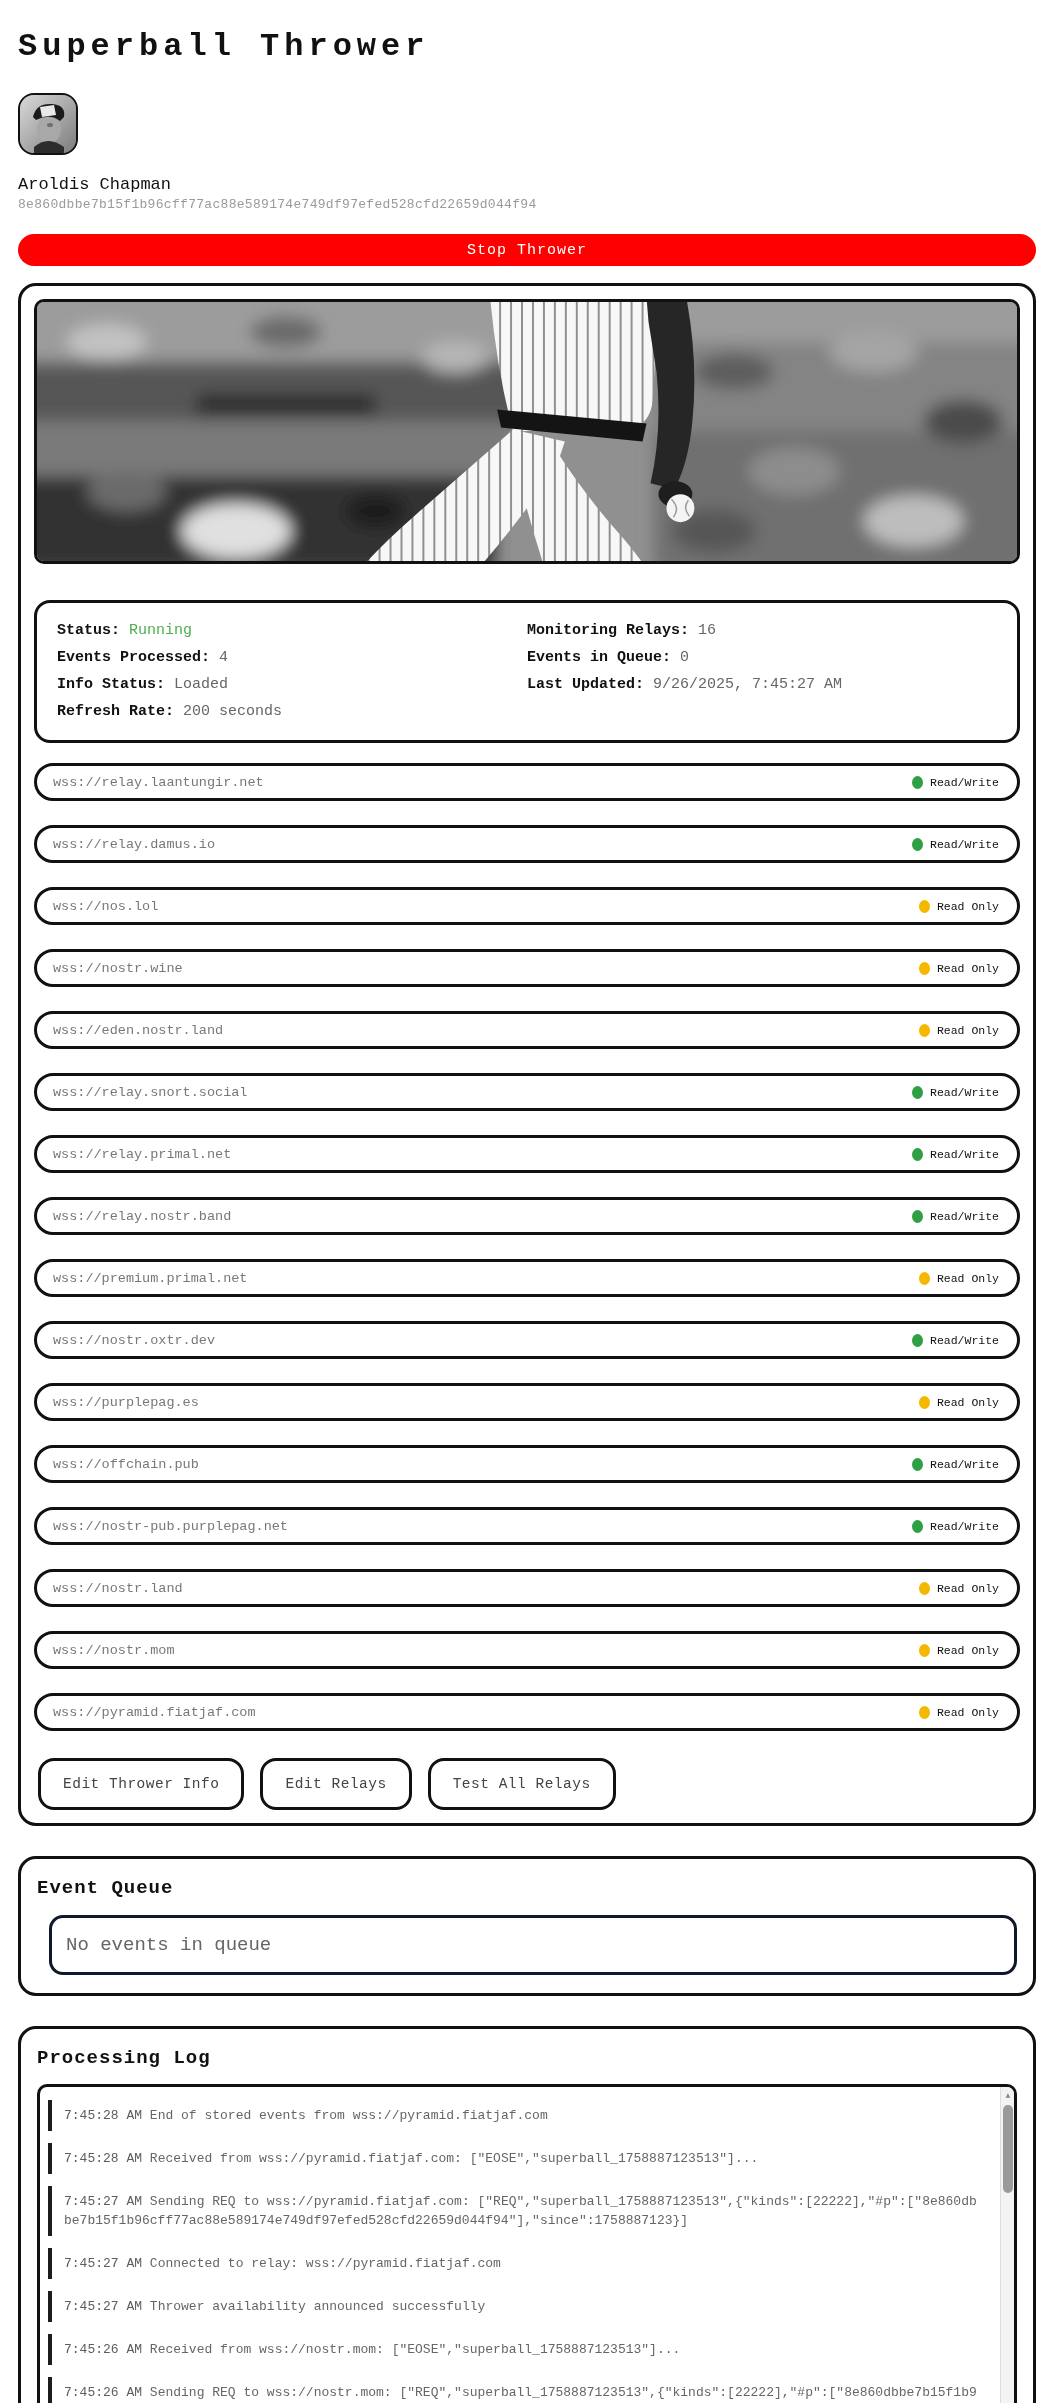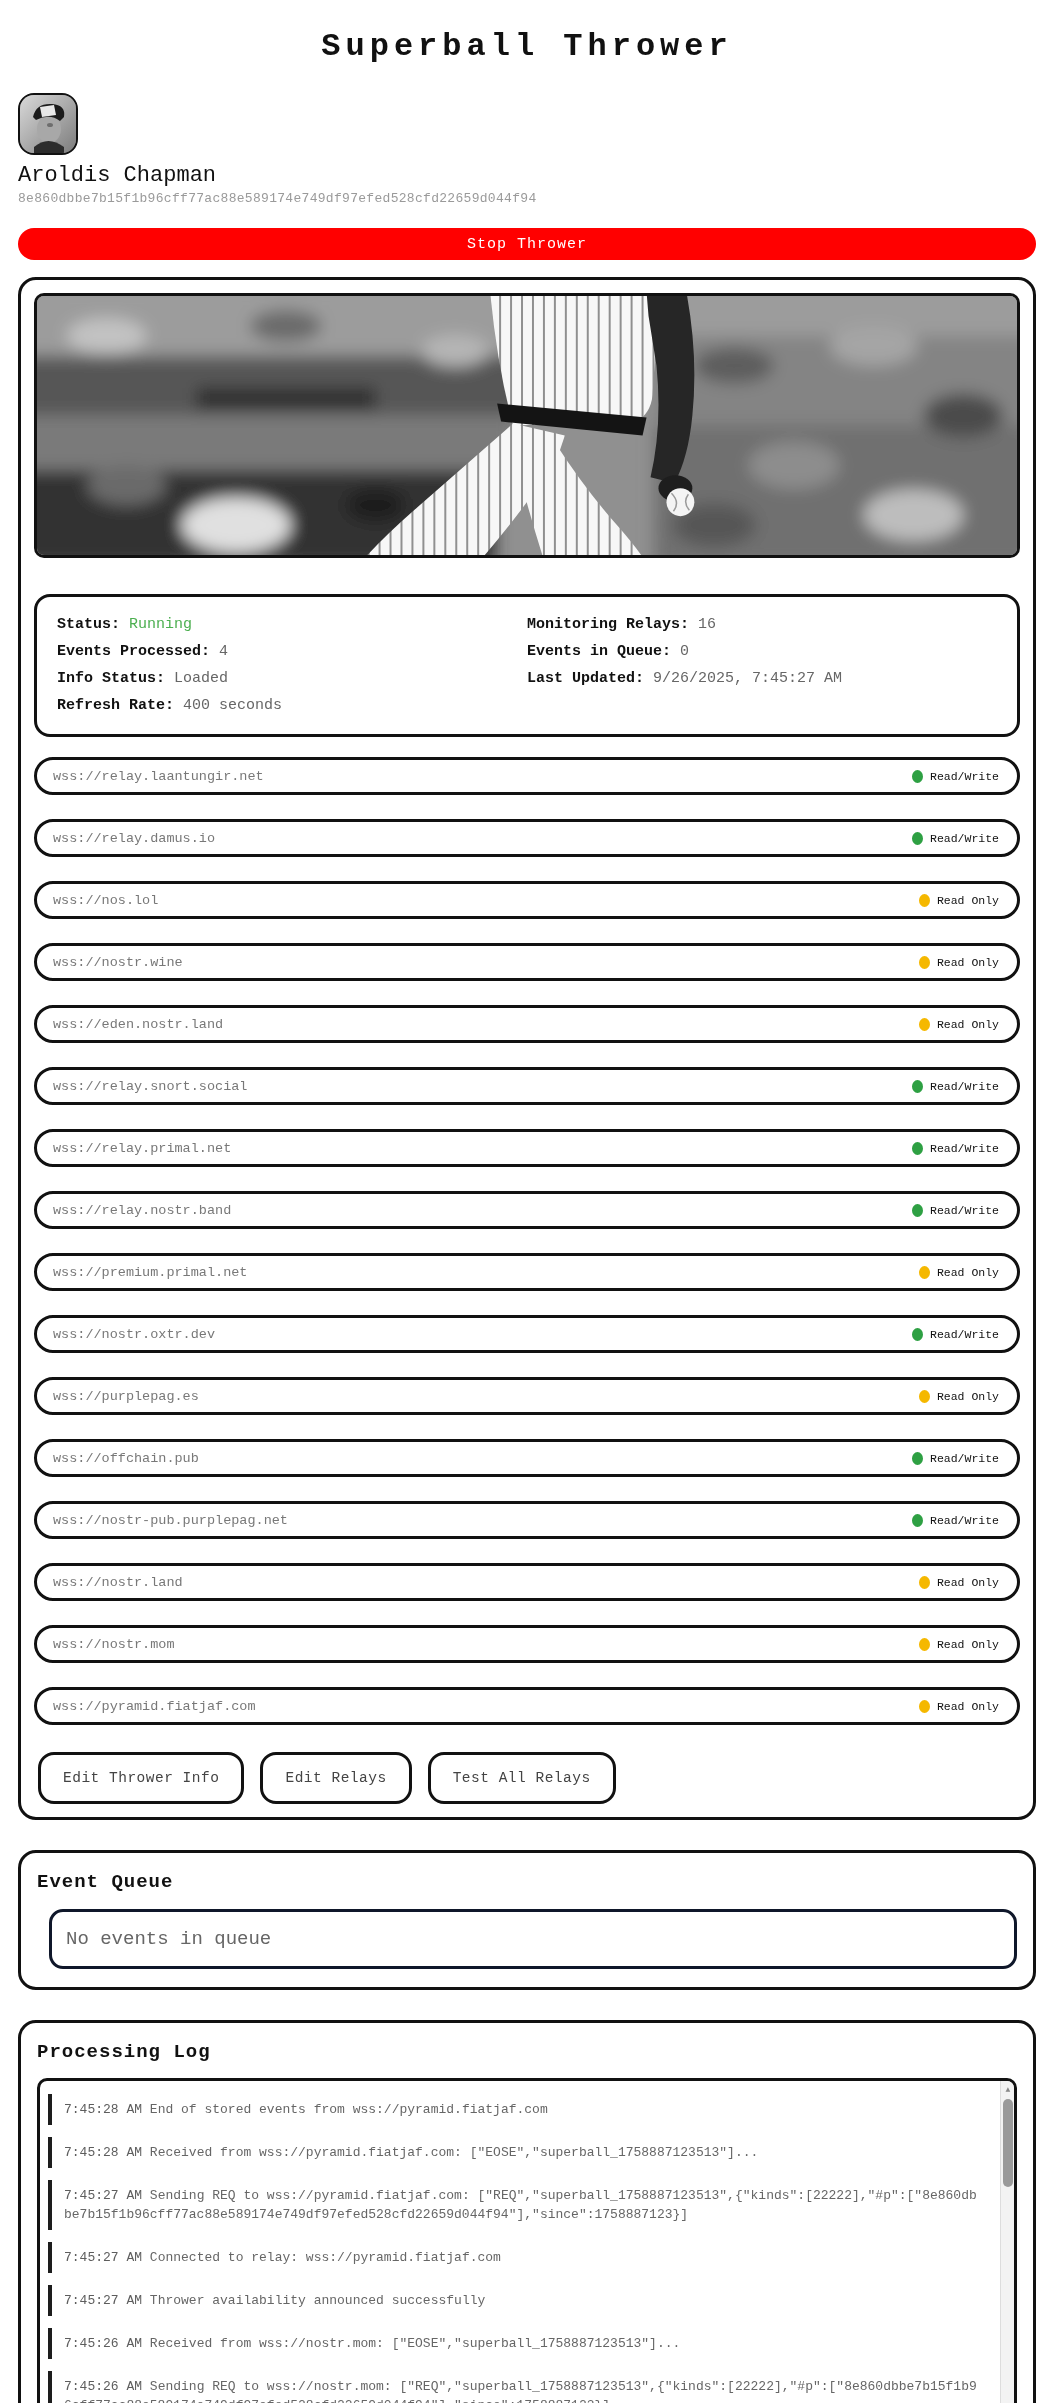--- a/index.html
+++ b/index.html
@@ -3,30 +3,30 @@
 <meta charset="utf-8">
 <style>
   * { margin:0; padding:0; box-sizing:border-box; }
   html,body { background:#ffffff; }
   body {
     width:1054px; min-height:2403px; margin:0 auto;
     font-family:"Liberation Mono","DejaVu Sans Mono",monospace;
     color:#111; padding:18px 18px 38px 18px;
   }
   .page-title {
-    text-align:center; font-size:32px; font-weight:bold;
+    font-size:32px; font-weight:bold;
     letter-spacing:5px; margin-top:10px; margin-bottom:28px;
   }
   
   .profile { margin-bottom:14px; }
   .avatar {
     width:60px; height:62px; border:2px solid #111; border-radius:16px;
     overflow:hidden; background:#888; display:block;
   }
-  .profile-name { font-size:22px; margin-top:8px; color:#111; }
+  .profile-name { font-size:17px; margin-top:20px; color:#111; }
   .profile-pubkey { font-size:13px; color:#9a9a9a; margin-top:3px; letter-spacing:0.3px; }
   
   .stop-btn {
     display:block; width:100%; height:32px; margin-top:22px;
     background:#ff0000; color:#ffffff; border:none; border-radius:21px;
     font-family:inherit; font-size:15px; cursor:pointer; letter-spacing:1px;
   }
   
   .card {
     border:3px solid #111; border-radius:18px; padding:13px; margin-top:17px;
@@ -189,21 +189,21 @@
       <div class="status-item">
         <span class="lbl">Events Processed:</span>
         <span class="val">4</span>
       </div>
       <div class="status-item">
         <span class="lbl">Info Status:</span>
         <span class="val">Loaded</span>
       </div>
       <div class="status-item">
         <span class="lbl">Refresh Rate:</span>
-        <span class="val">400 seconds</span>
+        <span class="val">200 seconds</span>
       </div>
     </div>
     <div class="status-col">
       <div class="status-item">
         <span class="lbl">Monitoring Relays:</span>
         <span class="val">16</span>
       </div>
       <div class="status-item">
         <span class="lbl">Events in Queue:</span>
         <span class="val">0</span>

